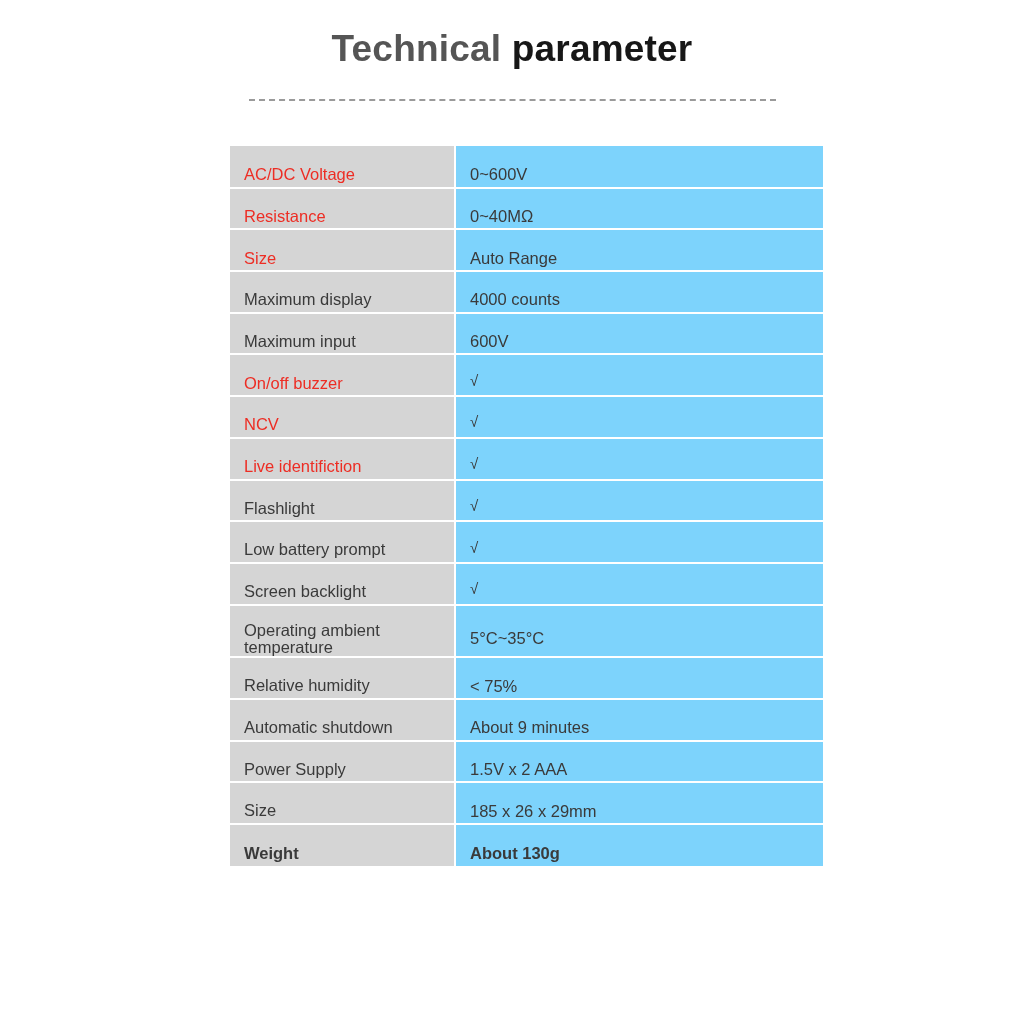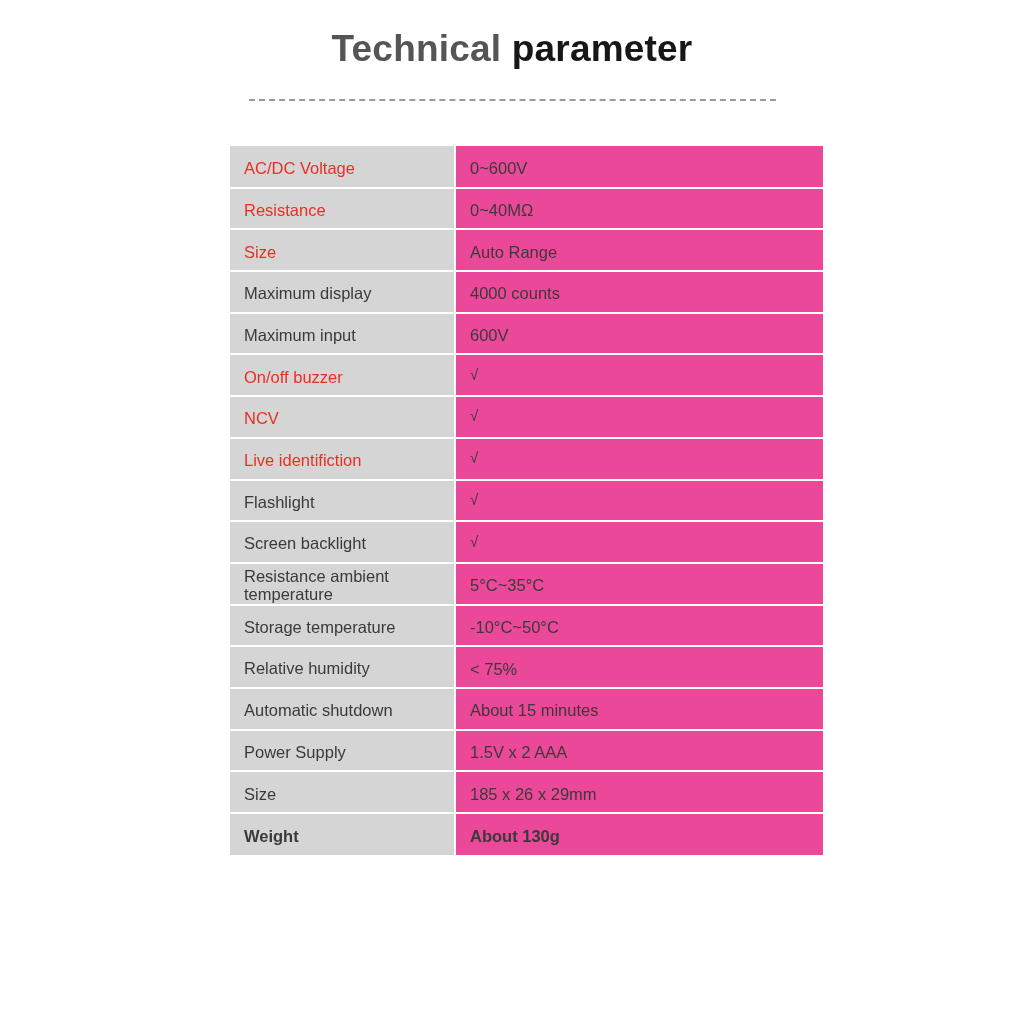--- a/index.html
+++ b/index.html
@@ -58,39 +58,39 @@
     top: 146px;
     width: 563px;
     border-collapse: collapse;
     table-layout: fixed;
     background: #ededed;
   }
   .spec-table tr {
     height: 41.7px;
   }
   .spec-table td {
-    padding: 4px 0 0 14px;
+    padding: 16px 0 0 14px;
     vertical-align: middle;
     font-size: 16.5px;
     line-height: 1.15;
     border-bottom: 2px solid #ffffff;
     color: #3a3a3a;
   }
   .spec-table tr:last-child td {
     border-bottom: none;
     font-weight: bold;
   }
   .col-label {
     width: 210px;
     background: #d5d5d5;
     border-right: 2px solid #ffffff;
   }
   .col-value {
     width: 353px;
-    background: #ec4899;
+    background: #7dd3fc;
   }
   .col-label.is-red {
     color: #ed2d24;
   }
   .label-wrap {
     display: block;
     line-height: 1.05;
   }
   .check {
     font-size: 15px;
@@ -161,47 +161,47 @@
           <td class="col-value"><span class="check">√</span></td>
         </tr>
         <tr>
           <td class="col-label">
             <span class="label-wrap">Flashlight</span>
           </td>
           <td class="col-value"><span class="check">√</span></td>
         </tr>
         <tr>
           <td class="col-label">
+            <span class="label-wrap">Low battery prompt</span>
+          </td>
+          <td class="col-value"><span class="check">√</span></td>
+        </tr>
+        <tr>
+          <td class="col-label">
             <span class="label-wrap">Screen backlight</span>
           </td>
           <td class="col-value"><span class="check">√</span></td>
         </tr>
         <tr>
           <td class="col-label">
-            <span class="label-wrap">Resistance ambient temperature</span>
+            <span class="label-wrap">Operating ambient temperature</span>
           </td>
           <td class="col-value"><span>5°C~35°C</span></td>
         </tr>
         <tr>
           <td class="col-label">
-            <span class="label-wrap">Storage temperature</span>
-          </td>
-          <td class="col-value"><span>-10°C~50°C</span></td>
-        </tr>
-        <tr>
-          <td class="col-label">
             <span class="label-wrap">Relative humidity</span>
           </td>
           <td class="col-value"><span>&lt; 75%</span></td>
         </tr>
         <tr>
           <td class="col-label">
             <span class="label-wrap">Automatic shutdown</span>
           </td>
-          <td class="col-value"><span>About 15 minutes</span></td>
+          <td class="col-value"><span>About 9 minutes</span></td>
         </tr>
         <tr>
           <td class="col-label">
             <span class="label-wrap">Power Supply</span>
           </td>
           <td class="col-value"><span>1.5V x 2 AAA</span></td>
         </tr>
         <tr>
           <td class="col-label">
             <span class="label-wrap">Size</span>

